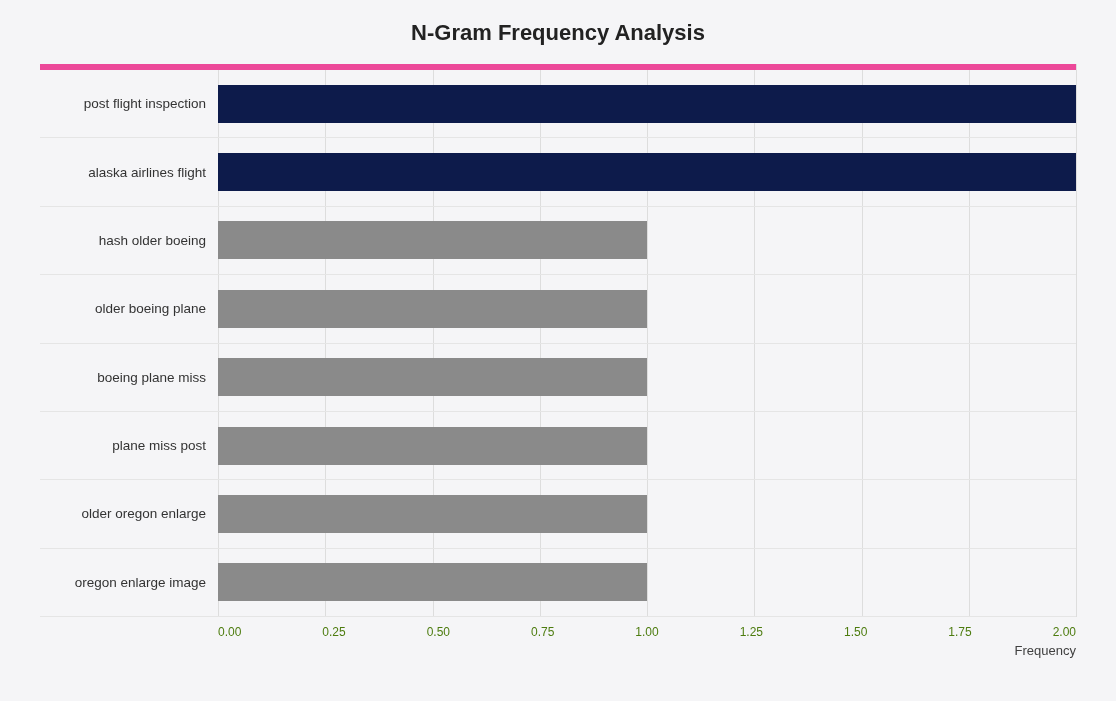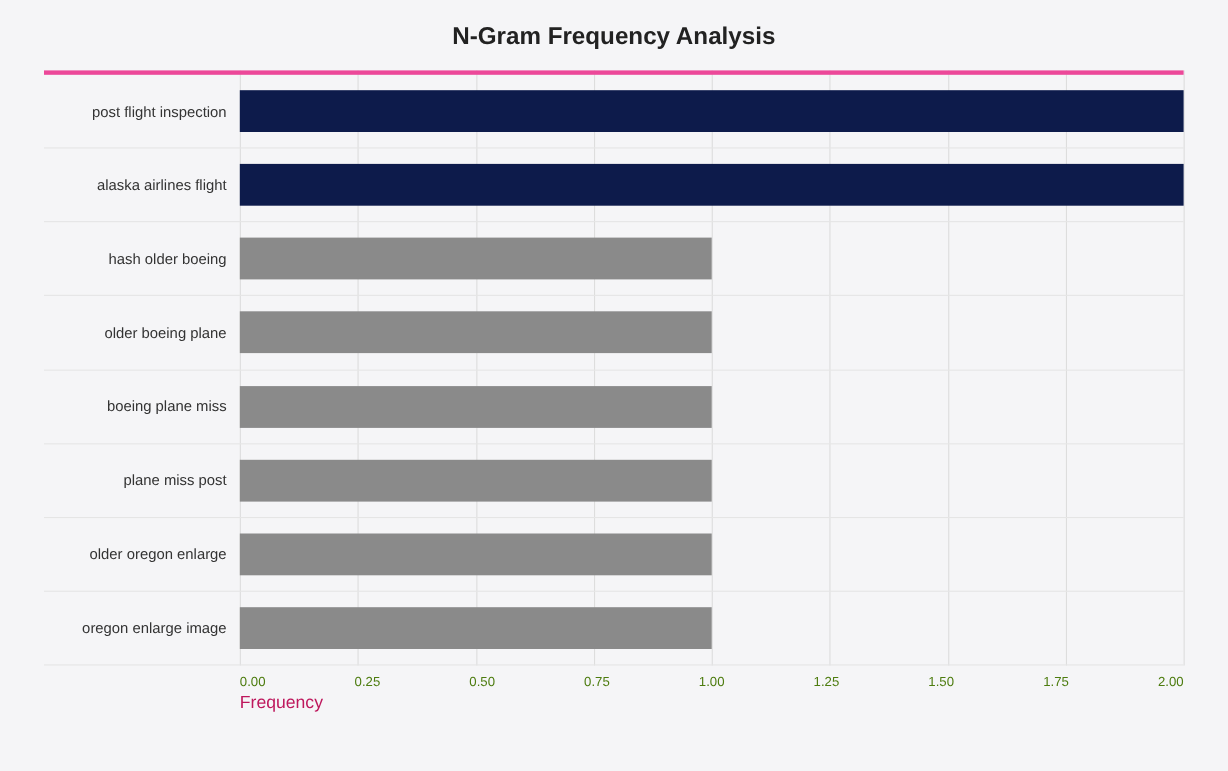--- a/index.html
+++ b/index.html
@@ -10,21 +10,21 @@
       height: 701px;
       overflow: hidden;
       display: flex;
       align-items: center;
       justify-content: center;
     }
     .chart-container {
       background: #f5f5f7;
       width: 1116px;
       height: 701px;
-      padding: 20px 40px 60px 40px;
+      padding: 20px 40px 48px 40px;
       position: relative;
     }
     .chart-title {
       text-align: center;
       font-size: 22px;
       font-weight: bold;
       color: #222;
       margin-bottom: 18px;
     }
     .chart-area {
@@ -58,21 +58,21 @@
       position: relative;
       z-index: 1;
     }
     .bar-row {
       display: flex;
       align-items: center;
       flex: 1;
       border-bottom: 1px solid #e5e5e5;
     }
     .bar-row:first-child {
-      border-top: 4px solid #ec4899;
+      border-top: 6px solid #ec4899;
     }
     .bar-label {
       width: 178px;
       text-align: right;
       padding-right: 12px;
       font-size: 13.5px;
       color: #333;
       flex-shrink: 0;
       white-space: nowrap;
     }
@@ -103,23 +103,23 @@
       display: flex;
       justify-content: space-between;
       width: 100%;
     }
     .x-tick {
       font-size: 12px;
       color: #4d7c0f;
       text-align: center;
     }
     .x-label {
-      text-align: left;
-      font-size: 16px;
-      color: #be185d;
+      text-align: right;
+      font-size: 13px;
+      color: #404040;
       margin-top: 4px;
     }
   </style>
 </head>
 <body>
 
 <div class="chart-container">
   <div class="chart-title">N-Gram Frequency Analysis</div>
   <div class="chart-area">
 

